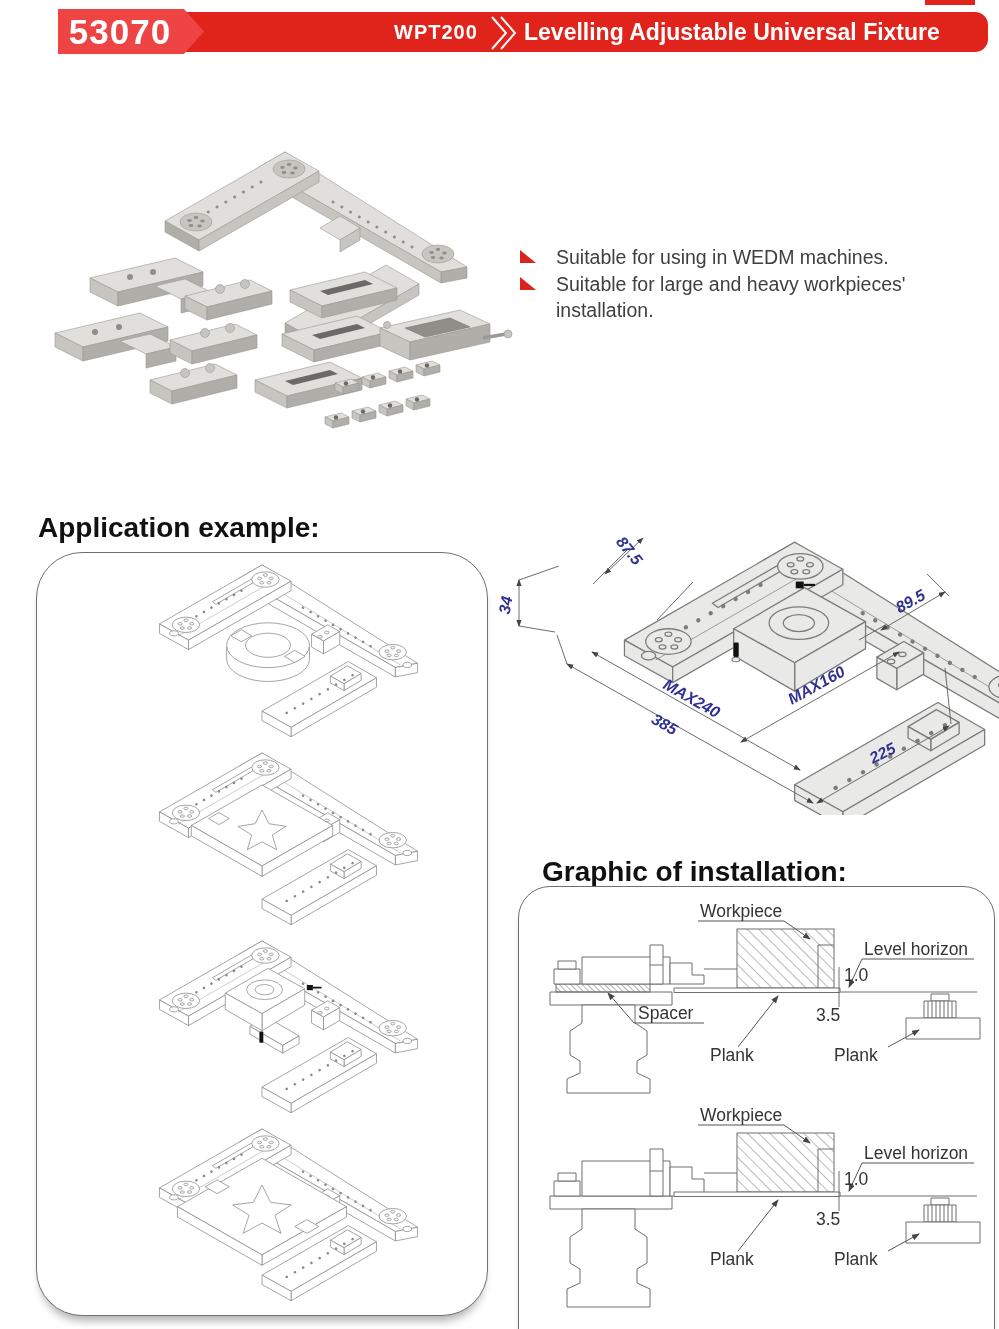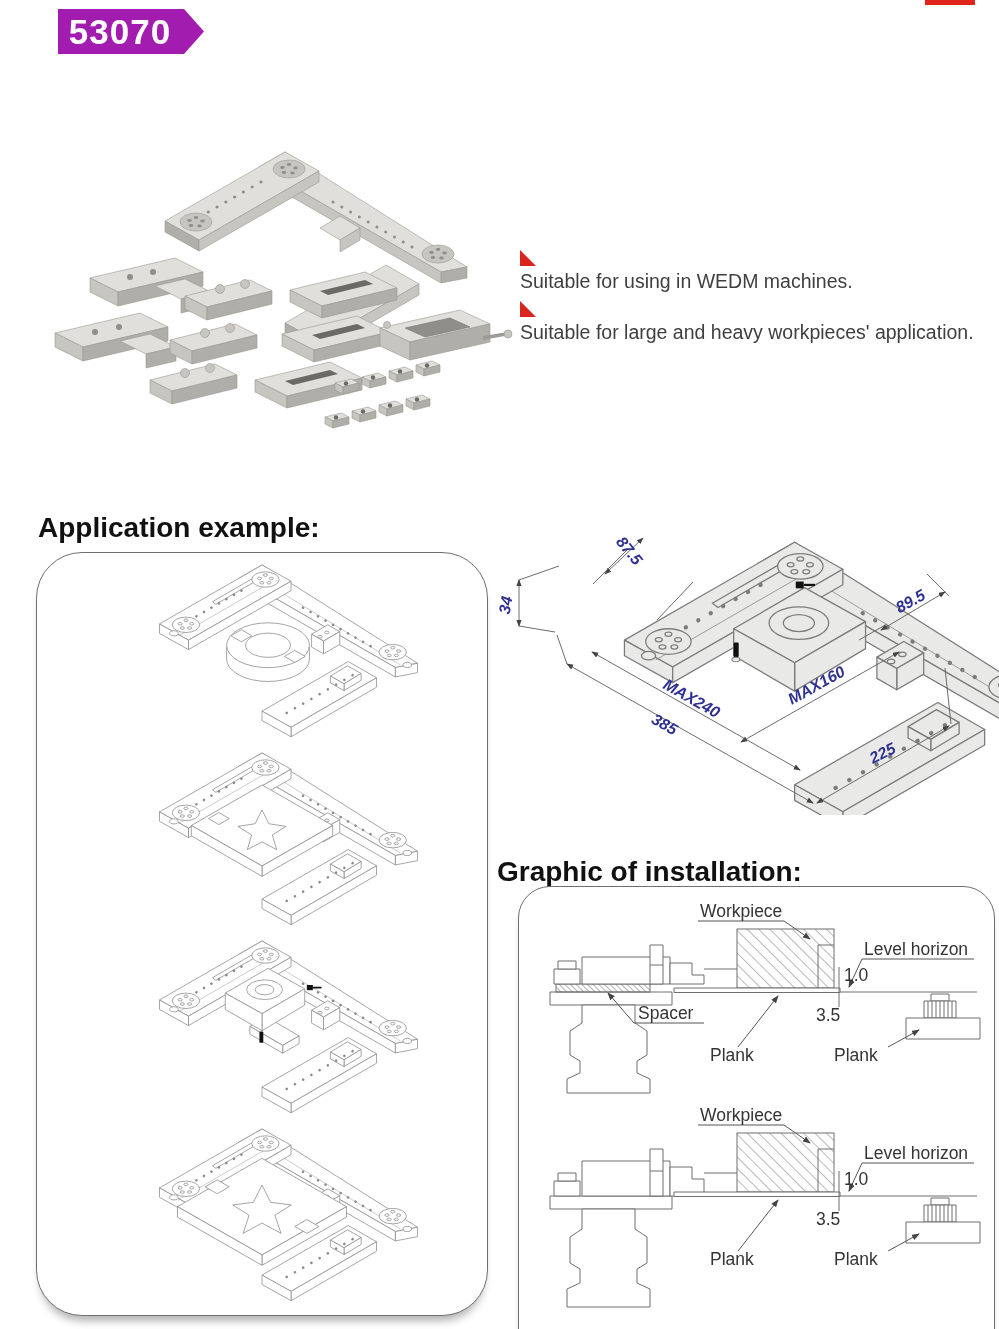--- a/index.html
+++ b/index.html
@@ -3,33 +3,33 @@
 <meta charset="utf-8">
 <style>
   * { margin:0; padding:0; box-sizing:border-box; }
   body { background:#ffffff; font-family:"Liberation Sans", sans-serif; }
   .page { position:relative; width:999px; height:1329px; background:#fff; overflow:hidden; }
 
   
   .hdr-bar { position:absolute; left:172px; top:12px; width:816px; height:40px;
              background:#e0241c; border-radius:0 13px 13px 0; display:flex; align-items:center; }
   .hdr-black { position:absolute; left:58px; top:9px; width:146px; height:45px;
-               background:#a21caf; color:#fff; display:flex; align-items:center; justify-content:center;
+               background:#ef4444; color:#fff; display:flex; align-items:center; justify-content:center;
                clip-path:polygon(0 0, calc(100% - 20px) 0, 100% 50%, calc(100% - 20px) 100%, 0 100%);
                font-weight:bold; font-size:35px; letter-spacing:1px; padding-right:22px; }
   .hdr-model { position:absolute; left:222px; color:#fff; font-weight:bold; font-size:20px; letter-spacing:1px; }
   .hdr-chev { position:absolute; left:316px; top:4px; }
   .hdr-title { position:absolute; left:352px; color:#fff; font-weight:bold; font-size:23px; }
   .hdr-notch { position:absolute; left:925px; top:0; width:50px; height:5px; background:#e0241c; }
 
   
   .features { position:absolute; left:520px; top:244px; width:475px; }
   .features h2 { color:#d9251d; font-size:30px; font-weight:bold; padding-bottom:8px;
                  border-bottom:2px solid #e89a92; margin-bottom:10px; }
-  .feat-item { display:flex; gap:2px; margin-bottom:1px;flex-direction:column; }
+  .feat-item { display:flex; gap:20px; margin-bottom:1px; }
   .feat-tri { flex:0 0 16px; width:16px; height:13px; margin-top:6px; background:#d9251d;
               clip-path:polygon(0 0, 100% 100%, 0 100%); }
   .feat-txt { font-size:19.5px; line-height:26px; color:#3f3f3f; }
 
   
   .sec-h { position:absolute; font-size:28px; font-weight:bold; color:#111; }
 
   
   .panel { position:absolute; border:1.4px solid #6f6f6f; background:#fff;
            box-shadow:0 9px 9px -4px rgba(0,0,0,.30); }
@@ -46,20 +46,28 @@
   .nofill { fill:none; stroke:#6f6f6f; stroke-width:1; }
   .pT { fill:#e0dfdb; } .pL { fill:#c6c5c0; } .pR { fill:#afaea9; }
   .pT,.pL,.pR { stroke:#98978f; stroke-width:0.6; stroke-linejoin:round; }
   .pslot { fill:#6b6a66; stroke:none; }
 </style>
 </head>
 <body>
 
 <div class="page">
 
+  <div class="hdr-bar">
+    <span class="hdr-model">WPT200</span>
+    <svg class="hdr-chev" width="34" height="34" viewBox="0 0 34 34">
+      <polyline points="4,1 18,17 4,33" fill="none" stroke="#fff" stroke-width="2"></polyline>
+      <polyline points="13,1 27,17 13,33" fill="none" stroke="#fff" stroke-width="2"></polyline>
+    </svg>
+    <span class="hdr-title">Levelling Adjustable Universal Fixture</span>
+  </div>
   <div class="hdr-black">53070</div>
   <div class="hdr-notch"></div>
 
   <svg width="0" height="0" style="position:absolute" aria-hidden="true">
     <defs>
       <pattern id="hatch" width="8" height="8" patternTransform="rotate(-45)" patternUnits="userSpaceOnUse">
         <line x1="0" y1="0" x2="0" y2="8" stroke="#777" stroke-width="1"></line>
       </pattern>
       <pattern id="hatch2" width="4" height="4" patternTransform="rotate(-45)" patternUnits="userSpaceOnUse">
         <line x1="0" y1="0" x2="0" y2="4" stroke="#666" stroke-width="1"></line>
@@ -286,21 +294,21 @@
     </g>
   </svg>
 
   <div class="features">
     <div class="feat-item">
       <span class="feat-tri"></span>
       <span class="feat-txt">Suitable for using in WEDM machines.</span>
     </div>
     <div class="feat-item">
       <span class="feat-tri"></span>
-      <span class="feat-txt">Suitable for large and heavy workpieces' application.</span>
+      <span class="feat-txt">Suitable for large and heavy workpieces' installation.</span>
     </div>
   </div>
 
   <div class="sec-h" style="left:38px;top:512px">Application example:</div>
 
   <div class="panel panel-app">
 
     <svg width="420" height="188" viewBox="0 0 400 218" style="fill:#fff;stroke:#8a8a8a;stroke-width:.9;stroke-linejoin:round">
       <use href="#fx"></use>
       <path d="M159,102 L159,116 A48,26 0 0 0 255,116 L255,102"></path>
@@ -371,21 +379,21 @@
 
     <text class="dimtxt" x="128" y="44" text-anchor="middle" transform="rotate(51 128 44)">87.5</text>
     <text class="dimtxt" x="14" y="96" text-anchor="middle" transform="rotate(-80 14 96)">34</text>
     <text class="dimtxt" x="416" y="96" text-anchor="middle" transform="rotate(-29 416 96)">89.5</text>
     <text class="dimtxt" x="322" y="180" text-anchor="middle" transform="rotate(-29 322 180)">MAX160</text>
     <text class="dimtxt" x="192" y="193" text-anchor="middle" transform="rotate(29.5 192 193)">MAX240</text>
     <text class="dimtxt" x="165" y="219" text-anchor="middle" transform="rotate(29.5 165 219)">385</text>
     <text class="dimtxt" x="388" y="248" text-anchor="middle" transform="rotate(-27 388 248)">225</text>
   </svg>
 
-  <div class="sec-h" style="left:497px;top:856px">Graphic of installation:</div>
+  <div class="sec-h" style="left:542px;top:856px">Graphic of installation:</div>
 
   <div class="panel panel-inst">
 
     <svg width="470" height="200" viewBox="0 0 470 200" style="position:absolute;left:3px;top:10px">
       <g class="nofill">
 
         <rect x="28" y="95" width="122" height="13" class="ln2"></rect>
         <path class="ln2" d="M60,108 L60,126 L48,134 L48,158 L58,164 L58,176 L45,182 L45,196 L128,196 L128,182 L115,176 L115,164 L125,158 L125,134 L113,126 L113,108 Z"></path>
 
         <rect x="34" y="87" width="94" height="8" fill="url(#hatch2)" stroke="#6f6f6f"></rect>

